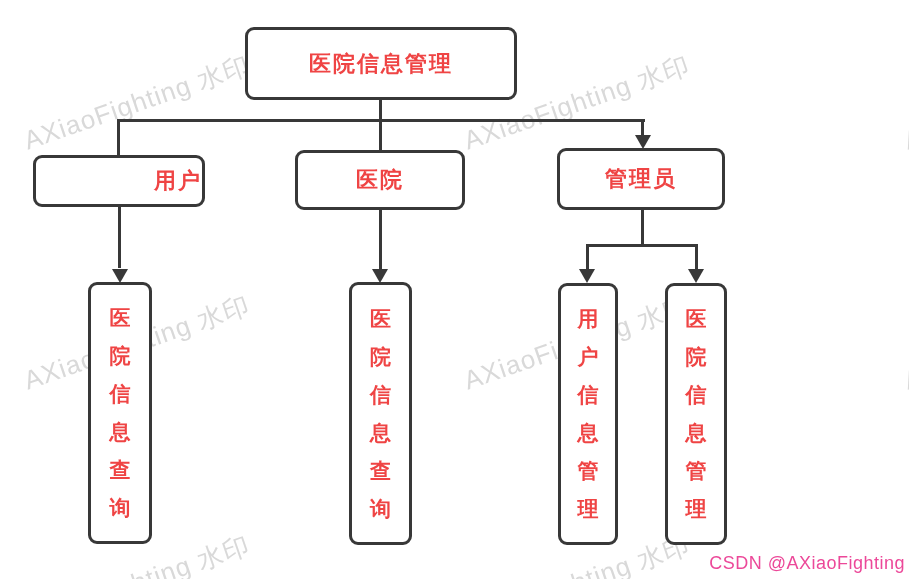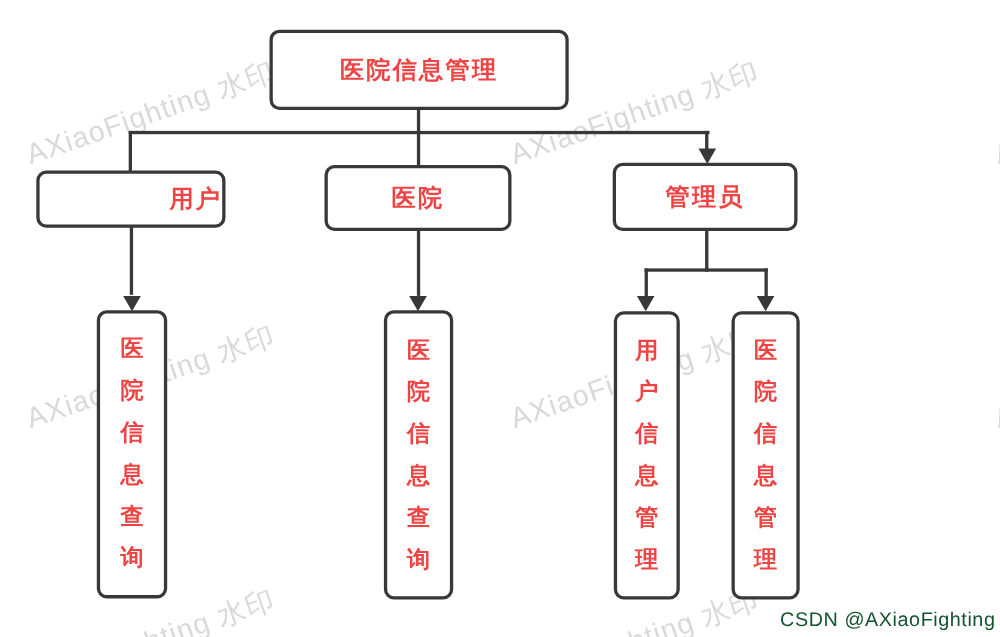--- a/index.html
+++ b/index.html
@@ -95,21 +95,21 @@
   .a-hosp-leaf  { left: 372px; top: 269px; }
   .a-leaf3      { left: 579px; top: 269px; }
   .a-leaf4      { left: 688px; top: 269px; }
 
   
   .credit {
     position: absolute;
     z-index: 2;
     right: 4px; top: 553px;
     font-size: 18px;
-    color: #14532d;
+    color: #ec4899;
     letter-spacing: 0.5px;
     user-select: none;
   }
 </style>
 </head>
 <body>
 
 <div class="canvas">
 
   <div class="wm-layer">

